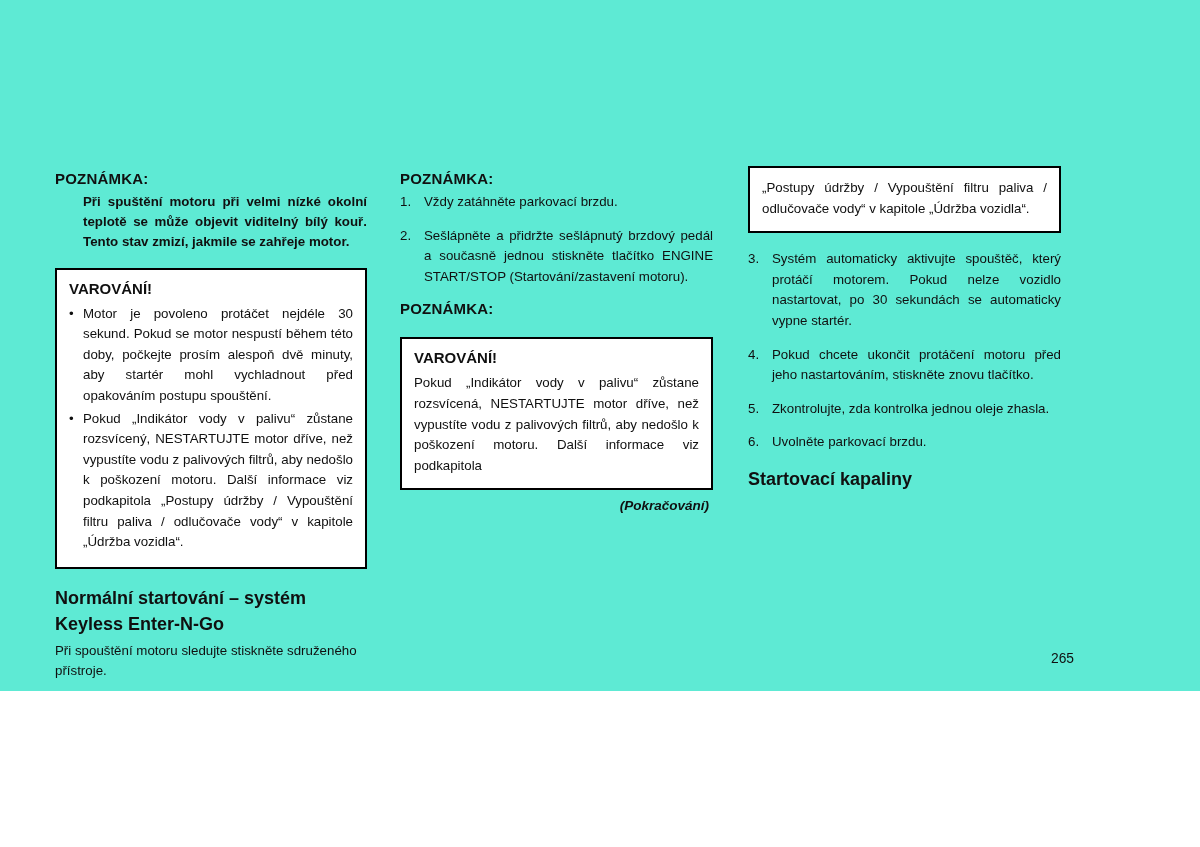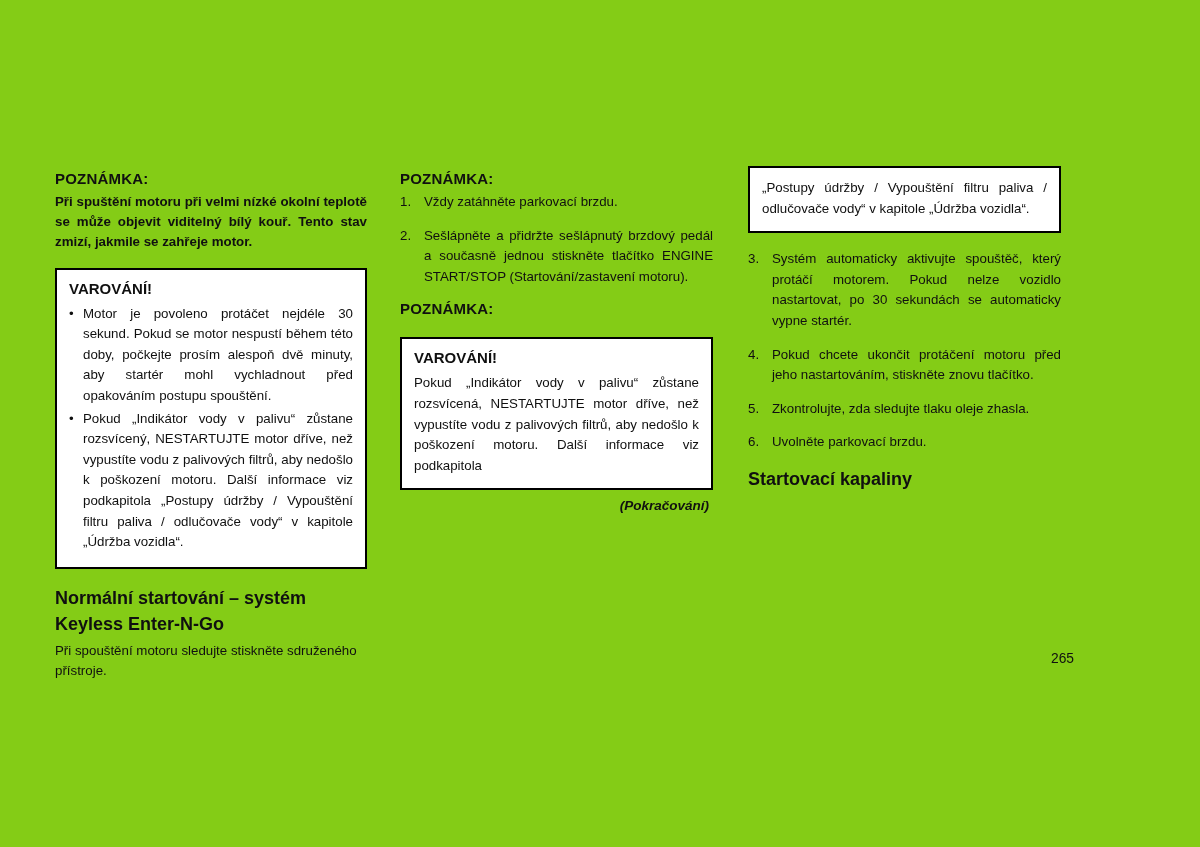--- a/index.html
+++ b/index.html
@@ -1,40 +1,41 @@
 <!DOCTYPE html>
 <html><head>
 <meta charset="utf-8">
 <style>
   * { margin:0; padding:0; box-sizing:border-box; }
   html,body { background:#ffffff; }
   .page {
     position:relative;
-    width:1200px; height:847px;
-    background:#84cc16;
+    width:1200px; height:691px;
+    background:#5eead4;
     color:#101010;
     font-family:"Liberation Sans", sans-serif;
     overflow:hidden;
   }
   .col { position:absolute; top:170px; }
   .col-left  { left:55px;  width:312px; }
   .col-mid   { left:400px; width:313px; }
   .col-right { left:748px; width:313px; top:166px; }
 
   .note-title {
     font-weight:bold;
     font-size:15px;
     letter-spacing:.2px;
     margin-bottom:5px;
   }
   .para {
     font-size:13.3px;
     line-height:1.52;
     text-align:justify;
     margin-bottom:15px;
+    margin-left:28px;
   }
   .para.bold { font-weight:bold; }
 
   .warning-box {
     border:2px solid #000;
     padding:10px 12px 12px 12px;
     margin-bottom:16px;
     background:#fff;
   }
   .warning-title {
@@ -150,21 +151,21 @@
     <div class="step">
       <span class="step-num">3.</span>
       <span class="step-text">Systém automaticky aktivujte spouštěč, který protáčí motorem. Pokud nelze vozidlo nastartovat, po 30 sekundách se automaticky vypne startér.</span>
     </div>
     <div class="step">
       <span class="step-num">4.</span>
       <span class="step-text">Pokud chcete ukončit protáčení motoru před jeho nastartováním, stiskněte znovu tlačítko.</span>
     </div>
     <div class="step">
       <span class="step-num">5.</span>
-      <span class="step-text">Zkontrolujte, zda sledujte tlaku oleje zhasla.</span>
+      <span class="step-text">Zkontrolujte, zda kontrolka jednou oleje zhasla.</span>
     </div>
     <div class="step">
       <span class="step-num">6.</span>
       <span class="step-text">Uvolněte parkovací brzdu.</span>
     </div>
 
     <div class="section-heading">Startovací kapaliny</div>
   </div>
 
   <div class="page-number">265</div>

